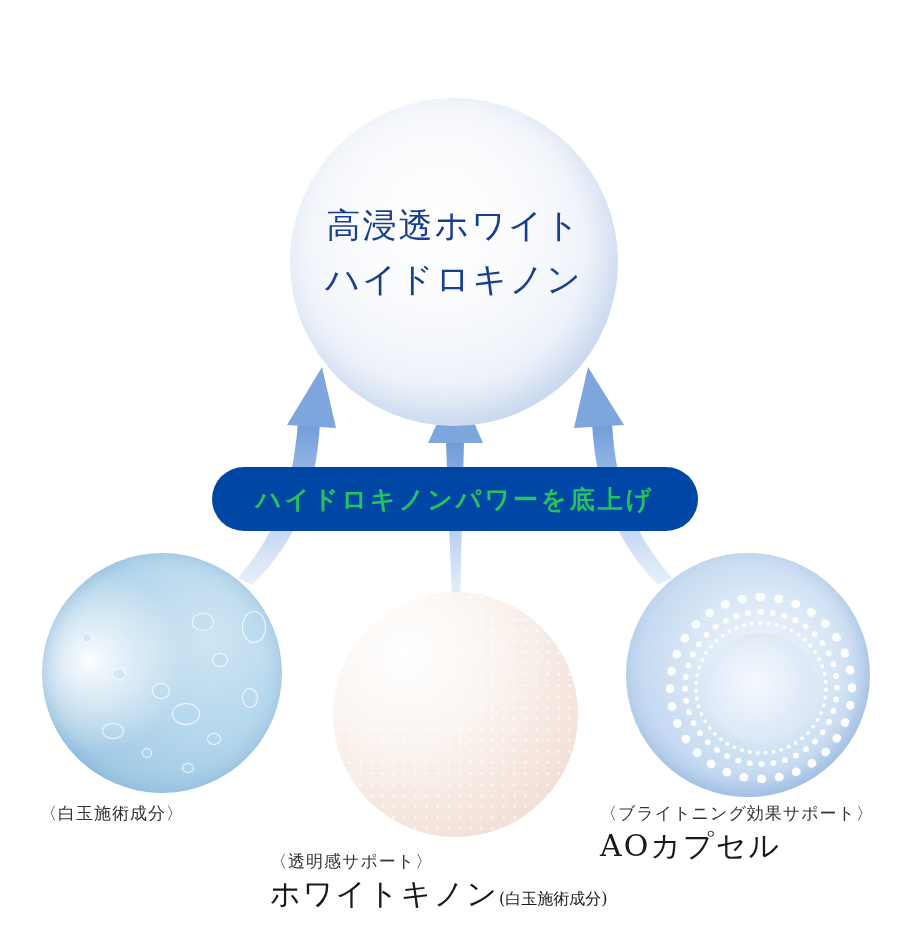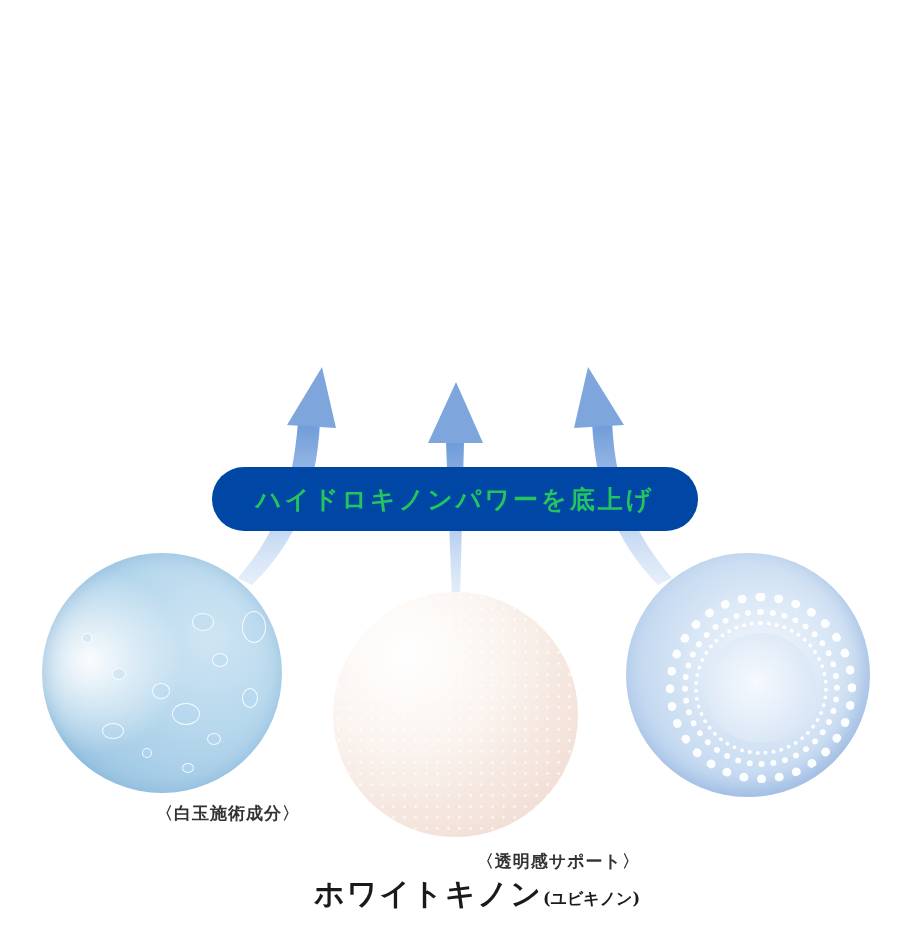--- a/index.html
+++ b/index.html
@@ -58,21 +58,21 @@
     .ring { position: absolute; border-radius: 50%; border-style: dotted; border-color: rgba(255,255,255,0.95); }
 
     .banner {
       position: absolute; left: 212px; top: 467px; width: 486px; height: 64px;
       background: #0046a5; border-radius: 32px;
       display: flex; align-items: center; justify-content: center;
       color: #22c55e; font-family: "DejaVu Sans", "Liberation Sans", sans-serif;
       font-weight: bold; font-size: 25px; letter-spacing: 3px;
     }
 
-    .caption { position: absolute; text-align: right; color: #222222; font-weight: bold; }
+    .caption { position: absolute; text-align: left; color: #222222; }
     .cap-sub { font-family: "DejaVu Sans", "Liberation Sans", sans-serif; font-size: 17px; line-height: 26px; color: #333333; letter-spacing: 1px; }
     .cap-main { font-family: "DejaVu Serif", "Liberation Serif", serif; font-size: 30px; line-height: 40px; color: #1a1a1a; letter-spacing: 2px; }
     .cap-paren { font-size: 16px; letter-spacing: 0; }
 
     .cap-left { left: 40px; top: 800px; width: 260px; }
     .cap-center { left: 270px; top: 848px; width: 370px; }
     .cap-right { left: 600px; top: 800px; width: 310px; }
   </style>
 </head>
 <body>
@@ -97,20 +97,26 @@
       <path d="M446 442 L 464 442 L 460 600 L 452 600 Z" fill="url(#arrowGrad)"></path>
       <polygon points="428,443 456,382 483,443" fill="#7ea6dd"></polygon>
     </g>
 
     <g>
       <path d="M592 422 L 612 422 C 616 500, 640 540, 672 578 L 658 585 C 622 548, 596 500, 592 422 Z" fill="url(#arrowGrad)"></path>
       <polygon points="574,428 588,367 624,425" fill="#7ea6dd"></polygon>
     </g>
   </svg>
 
+  <div class="sphere sphere-main">
+    <div class="main-title">
+      <div>高浸透ホワイト</div>
+      <div>ハイドロキノン</div>
+    </div>
+  </div>
 
   <div class="sphere sphere-left">
     <div class="bubble" style="left:150px;top:60px;width:22px;height:18px;"></div>
     <div class="bubble" style="left:200px;top:58px;width:24px;height:32px;"></div>
     <div class="bubble" style="left:170px;top:100px;width:16px;height:14px;"></div>
     <div class="bubble" style="left:110px;top:130px;width:18px;height:16px;"></div>
     <div class="bubble" style="left:70px;top:115px;width:14px;height:12px;"></div>
     <div class="bubble" style="left:130px;top:150px;width:28px;height:22px;"></div>
     <div class="bubble" style="left:200px;top:135px;width:16px;height:20px;"></div>
     <div class="bubble" style="left:165px;top:180px;width:14px;height:12px;"></div>
@@ -133,18 +139,22 @@
 
   <div class="banner">ハイドロキノンパワーを底上げ</div>
 
   <div class="caption cap-left">
     <div class="cap-sub">〈白玉施術成分〉</div>
   </div>
 
   <div class="caption cap-center">
     <div class="cap-sub">〈透明感サポート〉</div>
     <div class="cap-main">
-      <span>ホワイトキノン</span><span class="cap-paren">(ユビキノン)</span>
+      <span>ホワイトキノン</span><span class="cap-paren">(白玉施術成分)</span>
     </div>
   </div>
 
+  <div class="caption cap-right">
+    <div class="cap-sub">〈ブライトニング効果サポート〉</div>
+    <div class="cap-main">AOカプセル</div>
+  </div>
 
 </div>
 
 </body></html>

